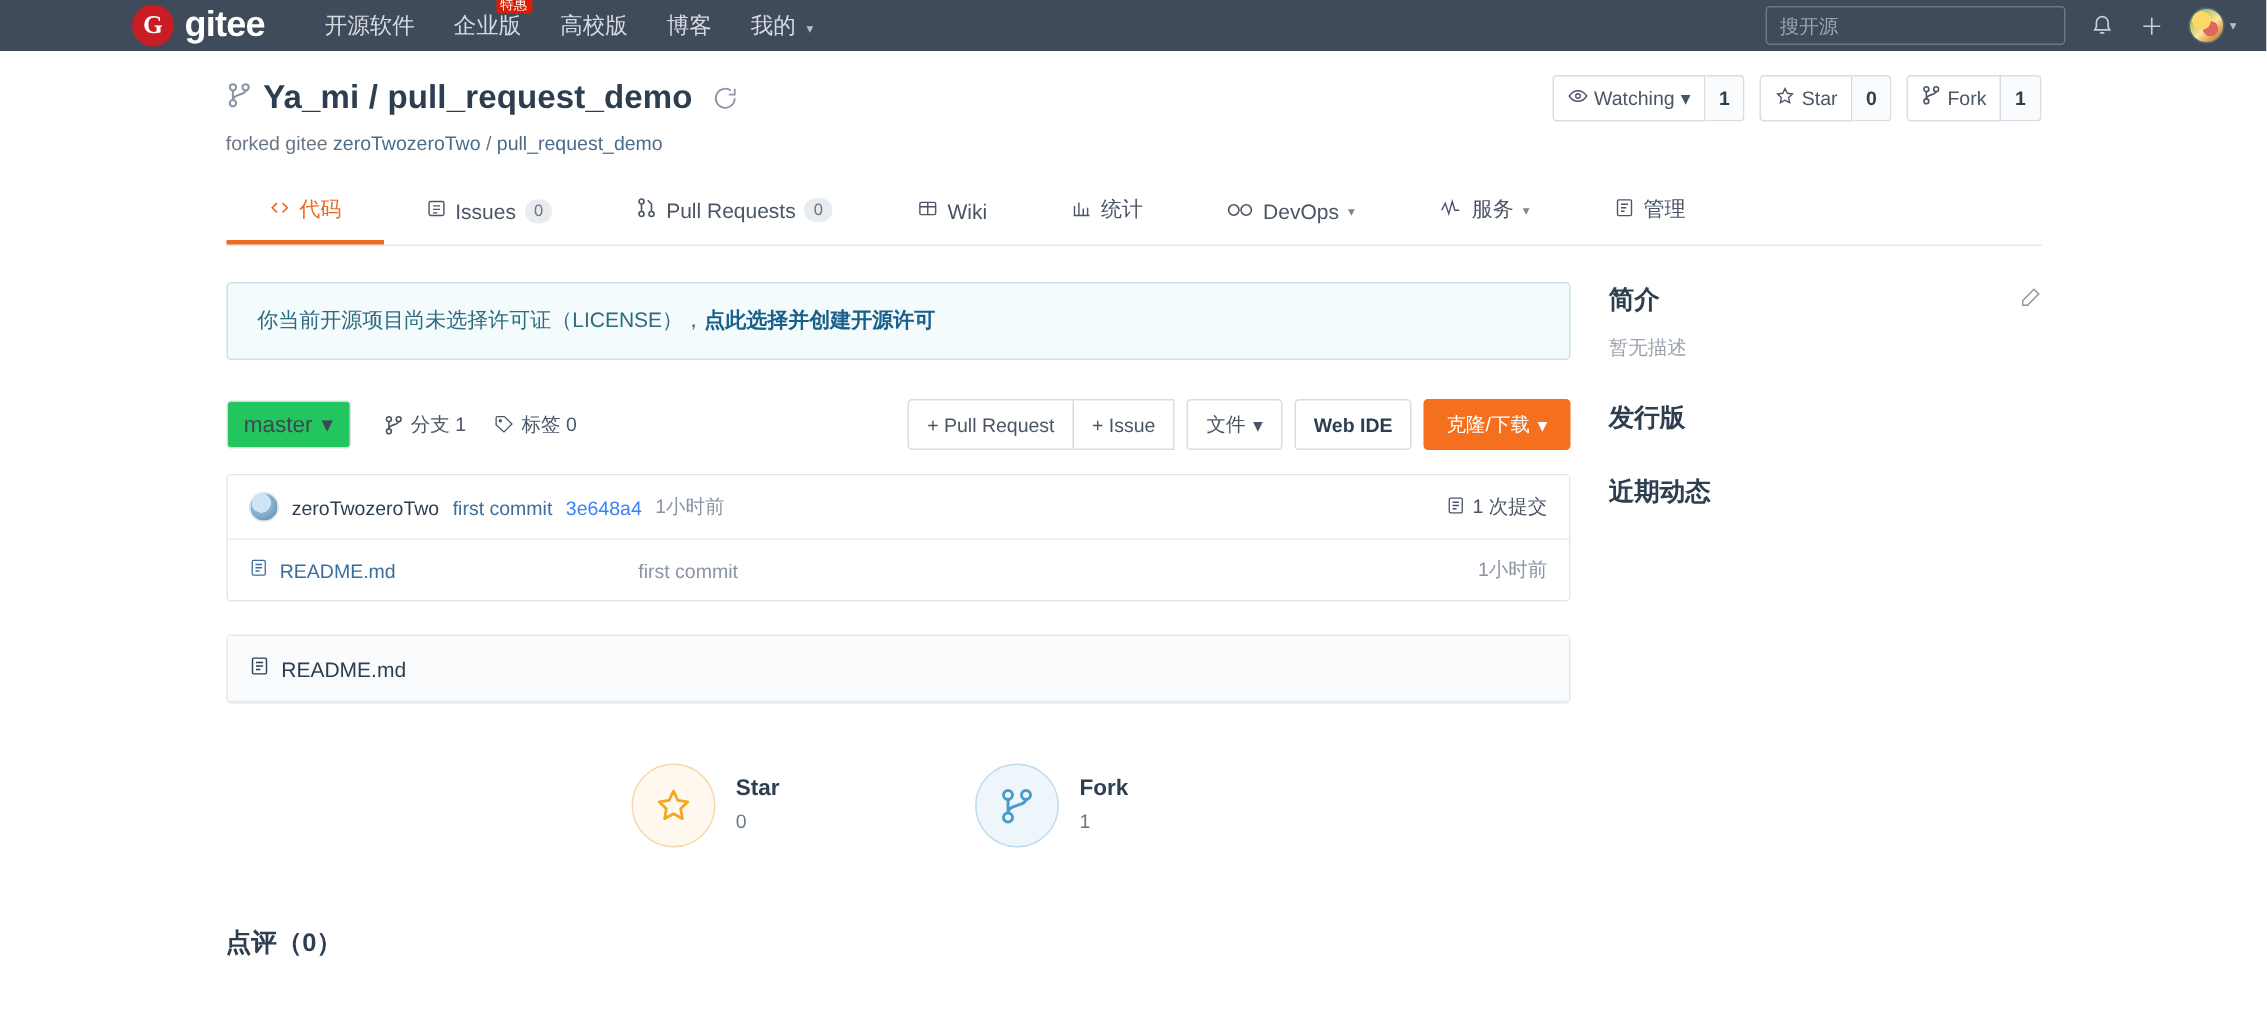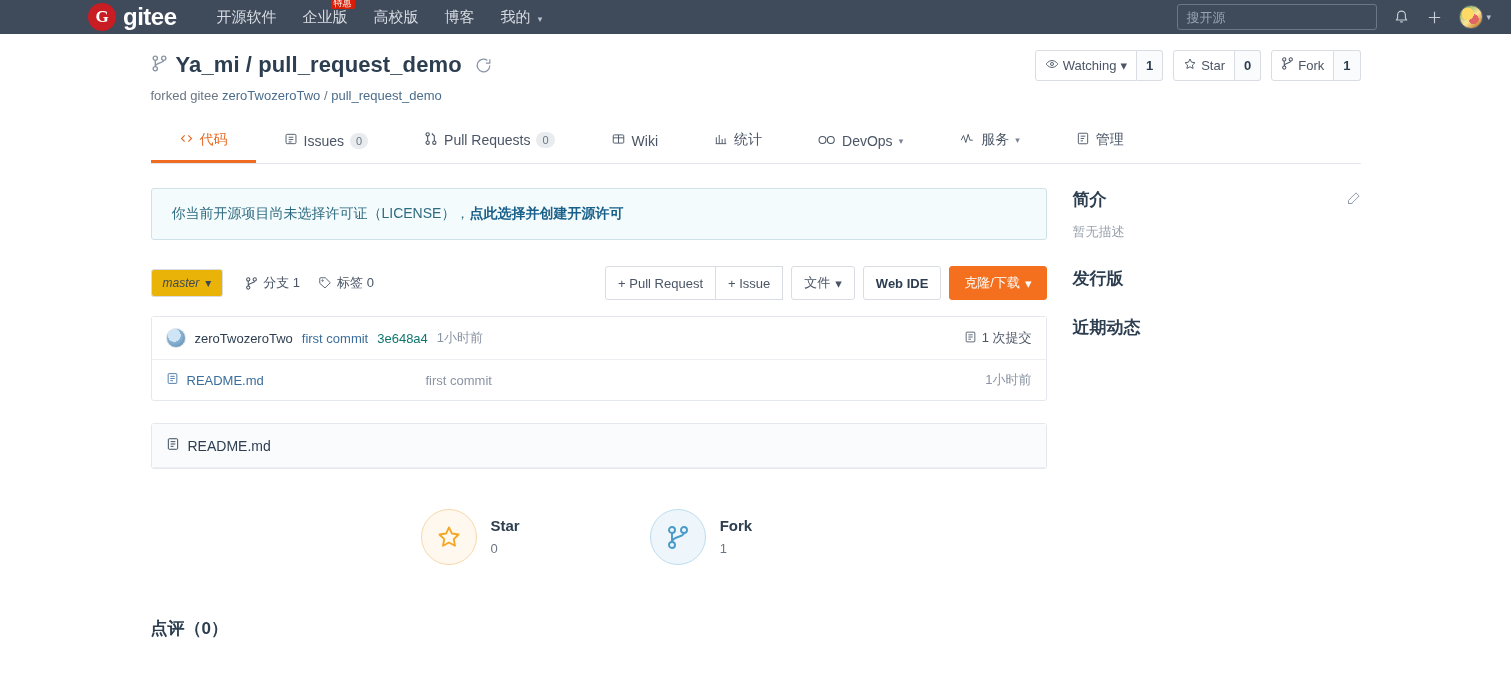--- a/index.html
+++ b/index.html
@@ -107,23 +107,23 @@
   
   .notice {
     border:1px solid #cfe2ea; background:#f4fbfd; border-radius:3px;
     padding:16px 20px; font-size:14px; color:#2e6b80;
   }
   .notice a { color:#19618a; font-weight:bold; text-decoration:none; }
 
   
   .toolbar { display:flex; align-items:center; margin-top:26px; }
   .branch-select {
-    border:1px solid #d9dde3; background:#eab308; border-radius:3px;
-    padding:6px 11px; font-size:12px; color:#3d4855; cursor:pointer;
-    display:flex; align-items:center; gap:6px;font-style:italic;
+    border:1px solid #d9dde3; background:#22c55e; border-radius:3px;
+    padding:6px 11px; font-size:15px; color:#3d4855; cursor:pointer;
+    display:flex; align-items:center; gap:6px;
   }
   .branch-meta { display:flex; align-items:center; gap:18px; margin-left:22px; font-size:13px; color:#4a5565; }
   .branch-meta span { display:flex; align-items:center; gap:5px; cursor:pointer; }
   .toolbar-right { margin-left:auto; display:flex; align-items:stretch; }
   .tb-btn {
     border:1px solid #d9dde3; background:#fff; color:#4a5565; font-size:13px;
     padding:7px 12px; cursor:pointer; display:flex; align-items:center; gap:5px;
     margin-left:-1px; font-family:"Liberation Sans", sans-serif; white-space:nowrap;
   }
   .tb-btn:first-child { border-radius:3px 0 0 3px; margin-left:0; }
@@ -141,21 +141,21 @@
     display:flex; align-items:center; gap:9px; padding:11px 14px;
     border-bottom:1px solid #eceef2; font-size:13px; background:#fff;
   }
   .mini-avatar {
     width:20px; height:20px; border-radius:50%;
     background:radial-gradient(circle at 40% 35%,#cfe4f5 0 40%, #8ab6d6 41%, #5b84a8 100%);
     border:1px solid #dfe4ea; flex:none;
   }
   .commit-author { color:#2c3e50; }
   .commit-msg { color:#3b6e9c; cursor:pointer; }
-  .commit-sha { color:#0f766e; }
+  .commit-sha { color:#3b82f6; }
   .commit-time { color:#8a94a4; }
   .commit-count { margin-left:auto; color:#4a5565; display:flex; align-items:center; gap:5px; cursor:pointer; }
 
   .file-row { display:flex; align-items:center; padding:11px 14px; font-size:13px; }
   .file-name { display:flex; align-items:center; gap:8px; color:#3b6e9c; width:260px; cursor:pointer; }
   .file-commit { color:#8a94a4; flex:1; }
   .file-time { color:#8a94a4; }
 
   
   .readme { border:1px solid #e4e7ec; border-radius:3px; margin-top:22px; background:#fff; }

